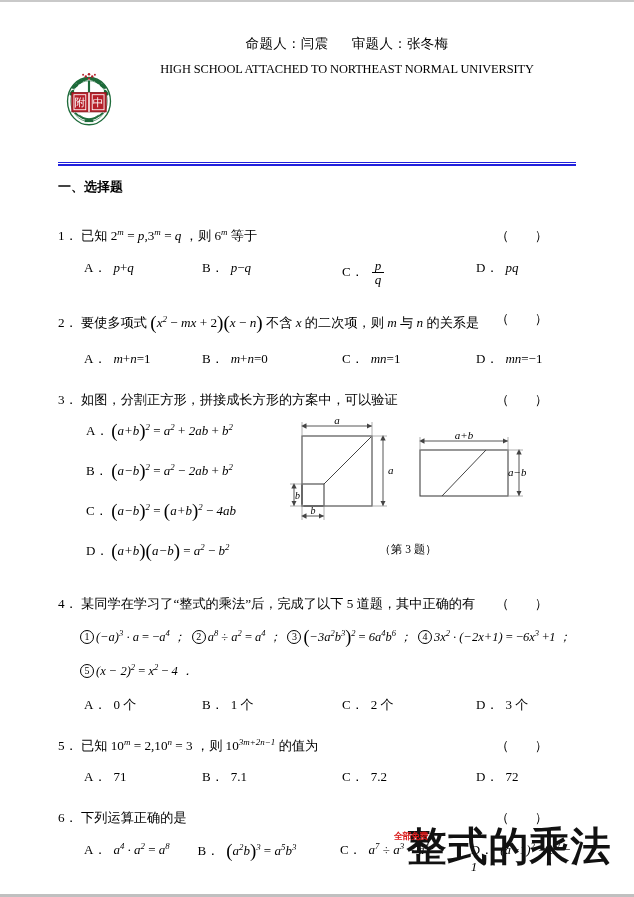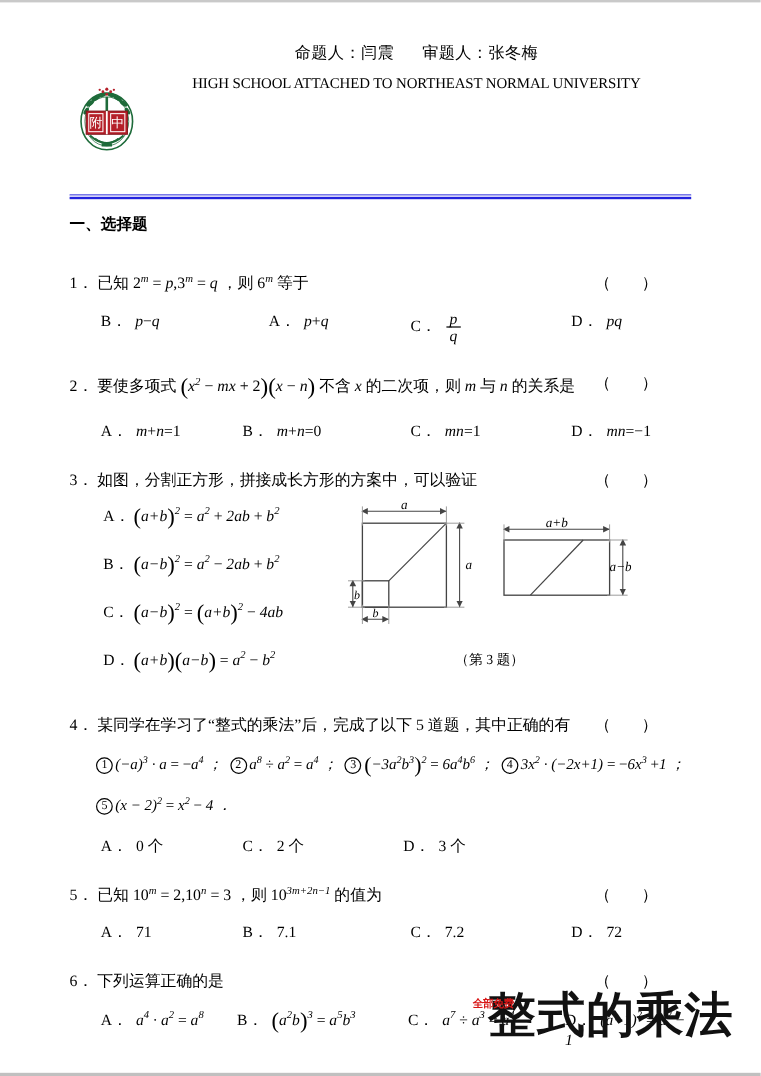--- a/index.html
+++ b/index.html
@@ -277,25 +277,25 @@
       <div class="q-line">
         <span>1．</span>
         <span>已知</span>
         <span class="m mr">2<sup>m</sup> <span class="mr">=</span> <i>p</i>,3<sup>m</sup> <span class="mr">=</span> <i>q</i></span>
         <span>，则</span>
         <span class="m mr">6<sup>m</sup></span>
         <span>等于</span>
         <span class="paren">（）</span>
       </div>
       <div class="opts">
+        <div class="opt opt-a">
+          <span class="lbl">A．</span><span class="m">p</span><span class="mr">+</span><span class="m">q</span>
+        </div>
         <div class="opt opt-b">
           <span class="lbl">B．</span><span class="m">p</span><span class="mr">−</span><span class="m">q</span>
-        </div>
-        <div class="opt opt-a">
-          <span class="lbl">A．</span><span class="m">p</span><span class="mr">+</span><span class="m">q</span>
         </div>
         <div class="opt opt-c">
           <span class="lbl">C．</span><span class="frac"><span class="num">p</span><span class="den">q</span></span>
         </div>
         <div class="opt opt-d">
           <span class="lbl">D．</span><span class="m">pq</span>
         </div>
       </div>
     </div>
 
@@ -421,20 +421,21 @@
         <span class="m"><span class="circnum">2</span><i>a</i><sup>8</sup> <span class="mr">÷</span> <i>a</i><sup>2</sup> <span class="mr">=</span> <i>a</i><sup>4</sup> ；</span>&nbsp;
         <span class="m"><span class="circnum">3</span><span class="bigparen">(</span>−3<i>a</i><sup>2</sup><i>b</i><sup>3</sup><span class="bigparen">)</span><sup>2</sup> <span class="mr">=</span> 6<i>a</i><sup>4</sup><i>b</i><sup>6</sup> ；</span>&nbsp;
         <span class="m"><span class="circnum">4</span>3<i>x</i><sup>2</sup> · (−2<i>x</i>+1) <span class="mr">= −</span>6<i>x</i><sup>3</sup> <span class="mr">+</span>1 ；</span>
       </div>
       <div style="margin-top:14px;margin-left:22px;font-size:12.5px;">
         <span class="m"><span class="circnum">5</span>(<i>x</i> − 2)<sup>2</sup> <span class="mr">=</span> <i>x</i><sup>2</sup> <span class="mr">−</span> 4 ．</span>
       </div>
 
       <div class="opts" style="margin-top:16px;">
         <div class="opt opt-a"><span class="lbl">A．</span>0 个</div>
+        <div class="opt opt-b"><span class="lbl">B．</span>1 个</div>
         <div class="opt opt-c"><span class="lbl">C．</span>2 个</div>
         <div class="opt opt-d"><span class="lbl">D．</span>3 个</div>
       </div>
     </div>
 
     <div class="q" style="margin-top:22px;">
       <div class="q-line">
         <span>5．</span>
         <span>已知</span>
         <span class="m mr">10<sup>m</sup> = 2,10<sup>n</sup> = 3</span>

